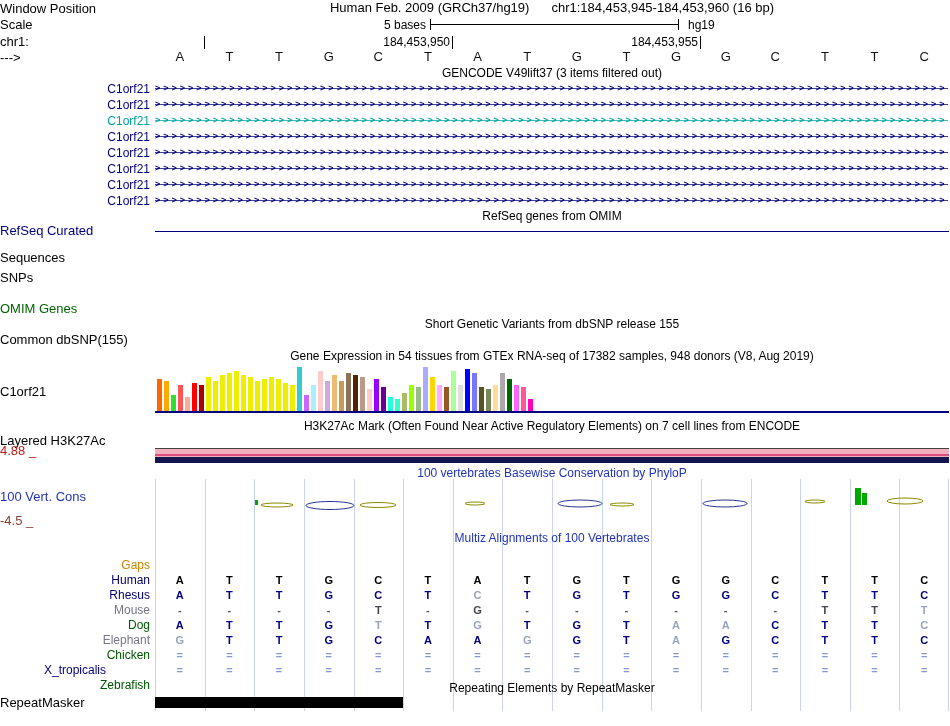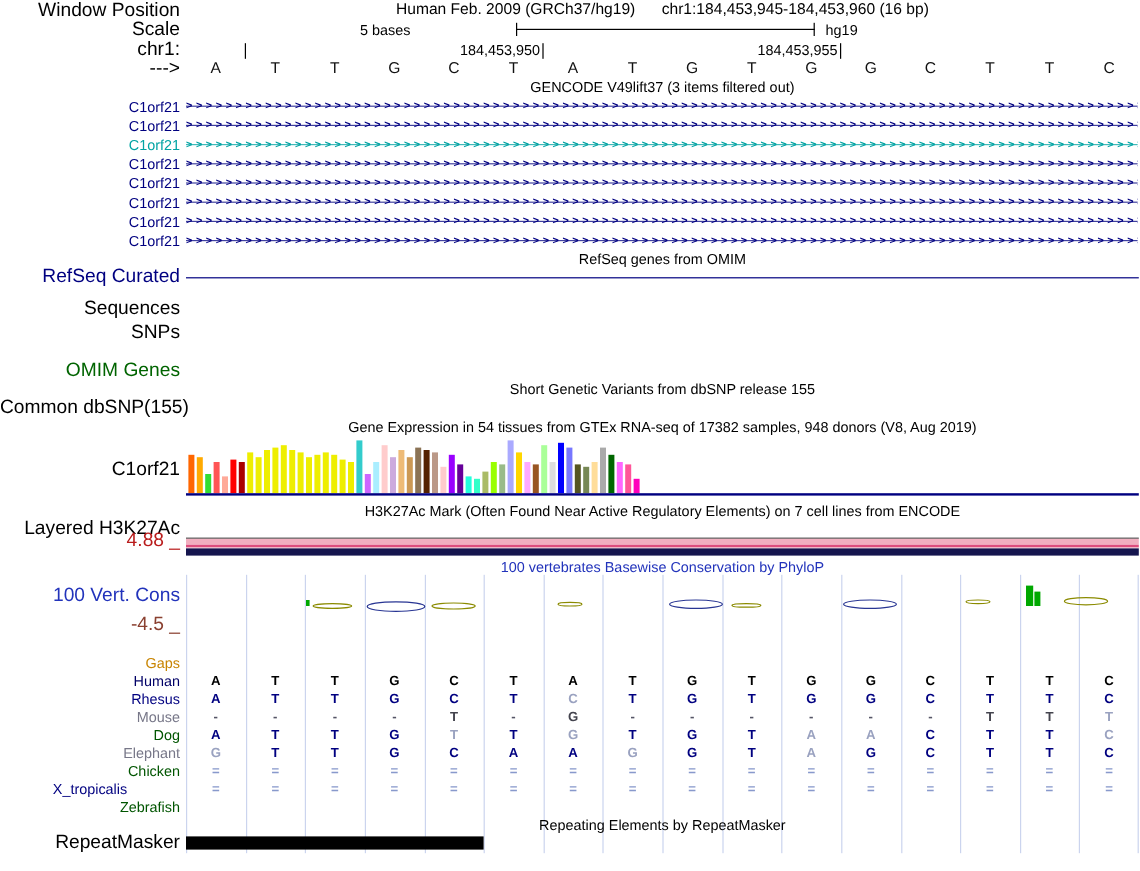--- a/index.html
+++ b/index.html
@@ -1,18 +1,18 @@
 <!DOCTYPE html>
 <html><head>
 <meta charset="utf-8">
 <style>
   html,body{margin:0;padding:0;background:#fff;}
   .page{position:relative;width:950px;height:726px;background:#fff;
         font-family:"Liberation Sans",sans-serif;overflow:hidden;color:#000;}
-  .ll{position:absolute;left:0;width:150px;text-align:right;font-size:16px;line-height:14px;white-space:nowrap;}
+  .ll{position:absolute;left:0;width:150px;font-size:13px;line-height:14px;white-space:nowrap;}
   .ct{position:absolute;left:155px;width:794px;text-align:center;font-size:12px;line-height:14px;white-space:nowrap;}
   .navy{color:#000080}.green{color:#006400}.blue{color:#2233BB}
   .tick{position:absolute;width:1px;background:#000;}
   .col-cell{position:absolute;top:0;width:49.625px;text-align:center;}
   .base{font-size:13px;line-height:16px;color:#111;}
   .gene-row{position:absolute;left:0;right:1px;height:16px;}
   .glabel{position:absolute;left:0;top:1px;width:150px;text-align:right;font-size:12px;line-height:14px;white-space:nowrap;}
   .arrow-line{position:absolute;left:155px;right:0;top:0;bottom:0;}
   .hairline{position:absolute;left:0;right:0;top:7px;height:1px;background:currentColor;opacity:.75;}
   .arrows{position:absolute;left:0;right:0;top:0;bottom:0;line-height:15px;font-size:9px;
@@ -48,21 +48,21 @@
       <div class="gridline" style="left: 744.375px;"></div>
       <div class="gridline" style="left: 793px;"></div>
     </div>
 
   <div class="ll" style="top:2px">Window Position</div>
   <div class="ct" style="top:1px;font-size:13px">
     <span>Human Feb. 2009 (GRCh37/hg19)</span><span style="display:inline-block;width:22px"></span><span>chr1:184,453,945-184,453,960 (16 bp)</span>
   </div>
 
   <div class="ll" style="top:18px">Scale</div>
-  <div style="position:absolute;top:18px;left:300px;width:126px;font-size:12px">5 bases</div>
+  <div style="position:absolute;top:18px;left:300px;width:126px;text-align:right;font-size:12px">5 bases</div>
   <div style="position:absolute;top:24px;left:430px;width:249px;height:1px;background:#000"></div>
   <div class="tick" style="top:19px;left:430px;height:11px"></div>
   <div class="tick" style="top:19px;left:678px;height:11px"></div>
   <div style="position:absolute;top:18px;left:688px;font-size:12px">hg19</div>
 
   <div class="ll" style="top:35px">chr1:</div>
   <div style="position:absolute;top:35px;left:332px;width:118px;text-align:right;font-size:12px">184,453,950</div>
   <div style="position:absolute;top:35px;left:580px;width:118px;text-align:right;font-size:12px">184,453,955</div>
   <div class="tick" style="top:36px;left:204px;height:13px"></div>
   <div class="tick" style="top:36px;left:452px;height:13px"></div>
@@ -248,21 +248,22 @@
       <ellipse cx="425" cy="24.5" rx="22" ry="3.5"></ellipse>
       <ellipse cx="570" cy="24.5" rx="22" ry="3.5"></ellipse>
     </g>
     <g fill="#00A800">
       <rect x="100" y="21" width="3" height="5"></rect>
       <rect x="700" y="9" width="6" height="17"></rect>
       <rect x="707" y="14" width="5" height="12"></rect>
     </g>
   </svg>
 
-  <div id="multiz-rows" style="position:absolute;left:0;right:1px;top:546px;height:135px">
+  <div class="ct blue" style="top:531px">Multiz Alignments of 100 Vertebrates</div>
+  <div id="multiz-rows" style="position:absolute;left:0;right:1px;top:558px;height:135px">
       <div class="mz-row" style="top: 0px;">
         <div class="mz-label" style="color: rgb(200, 132, 0);">Gaps</div>
         <div class="mz-grid"></div>
       </div>
       <div class="mz-row" style="top: 15px;">
         <div class="mz-label" style="color: rgb(0, 0, 102);">Human</div>
         <div class="mz-grid">
           <div class="col-cell mzc" style="left: 0px; color: rgb(0, 0, 0);">A</div>
           <div class="col-cell mzc" style="left: 49.625px; color: rgb(0, 0, 0);">T</div>
           <div class="col-cell mzc" style="left: 99.25px; color: rgb(0, 0, 0);">T</div>

